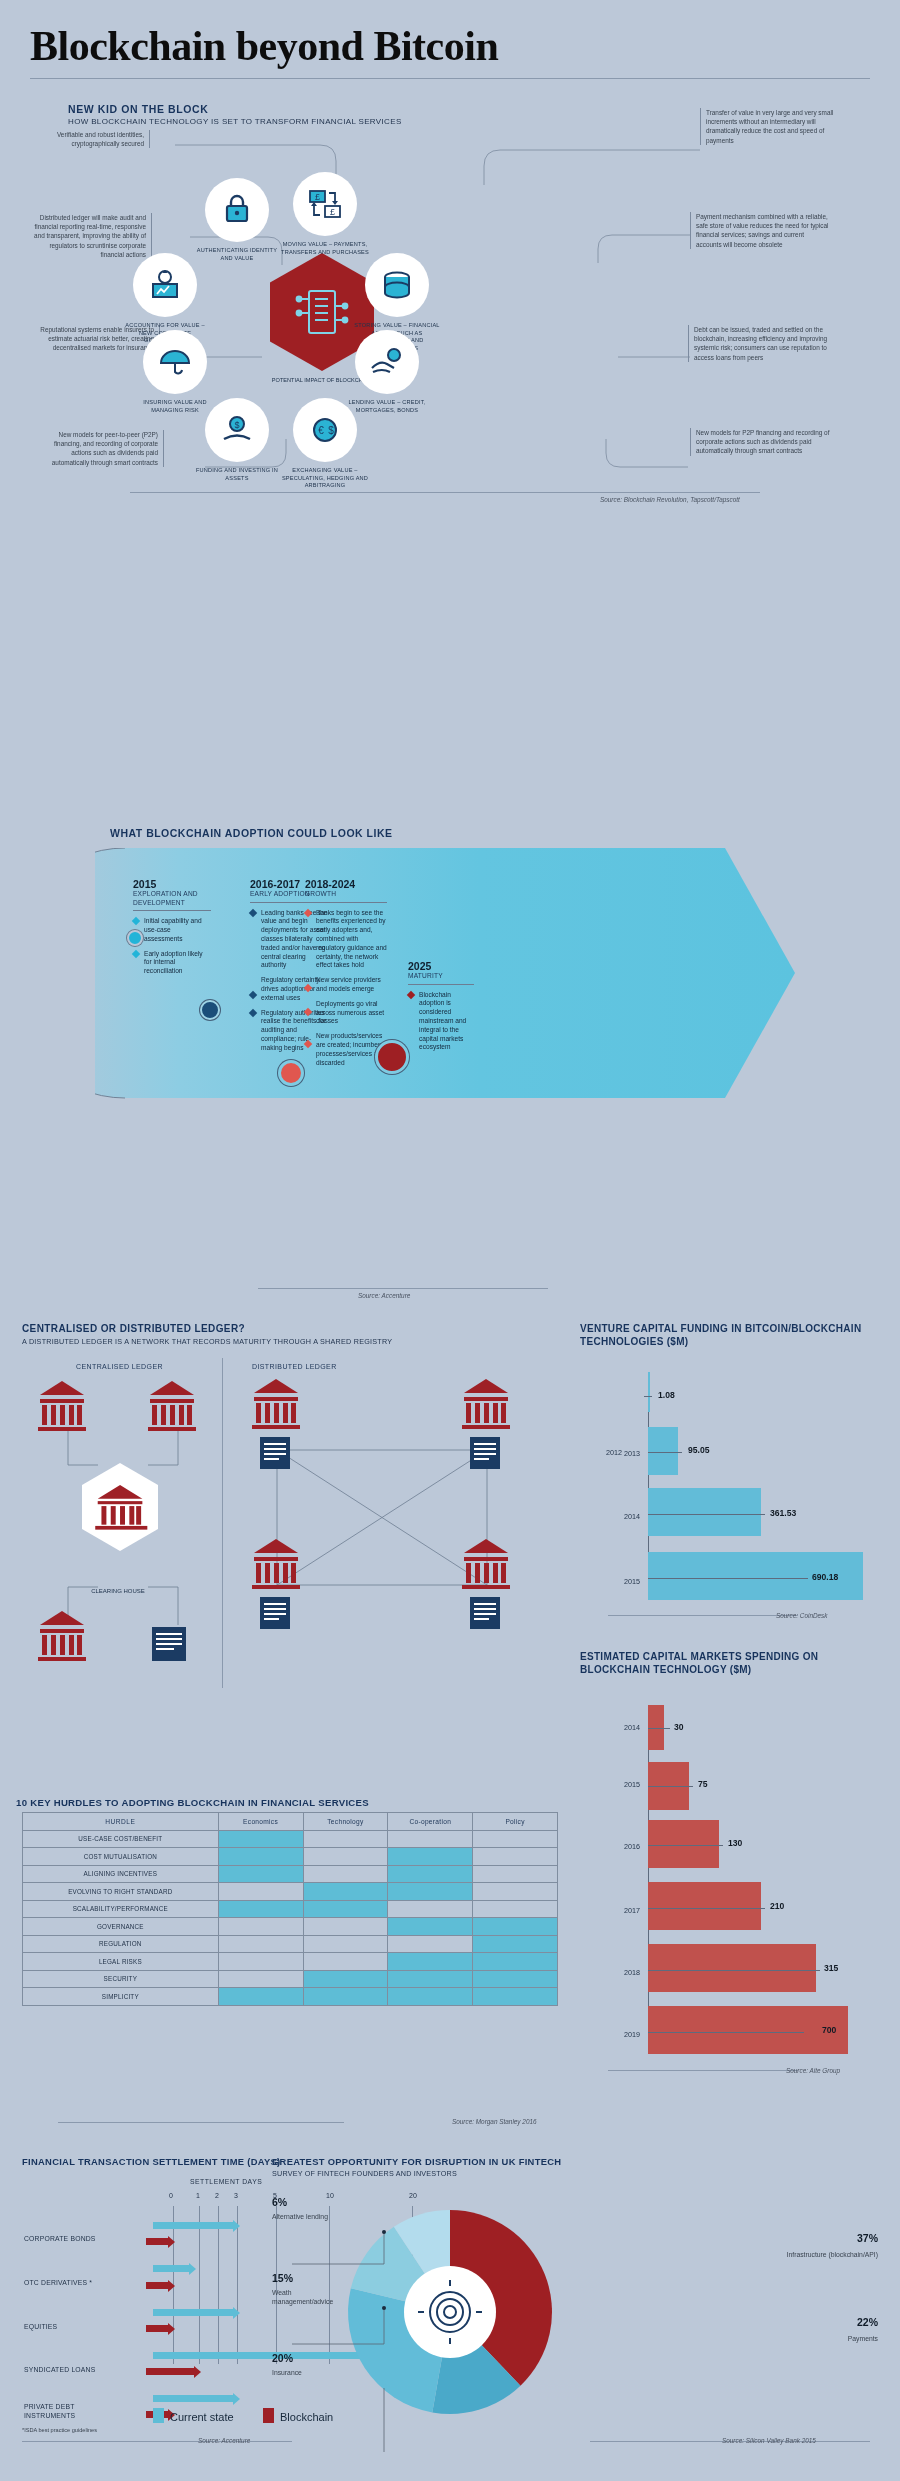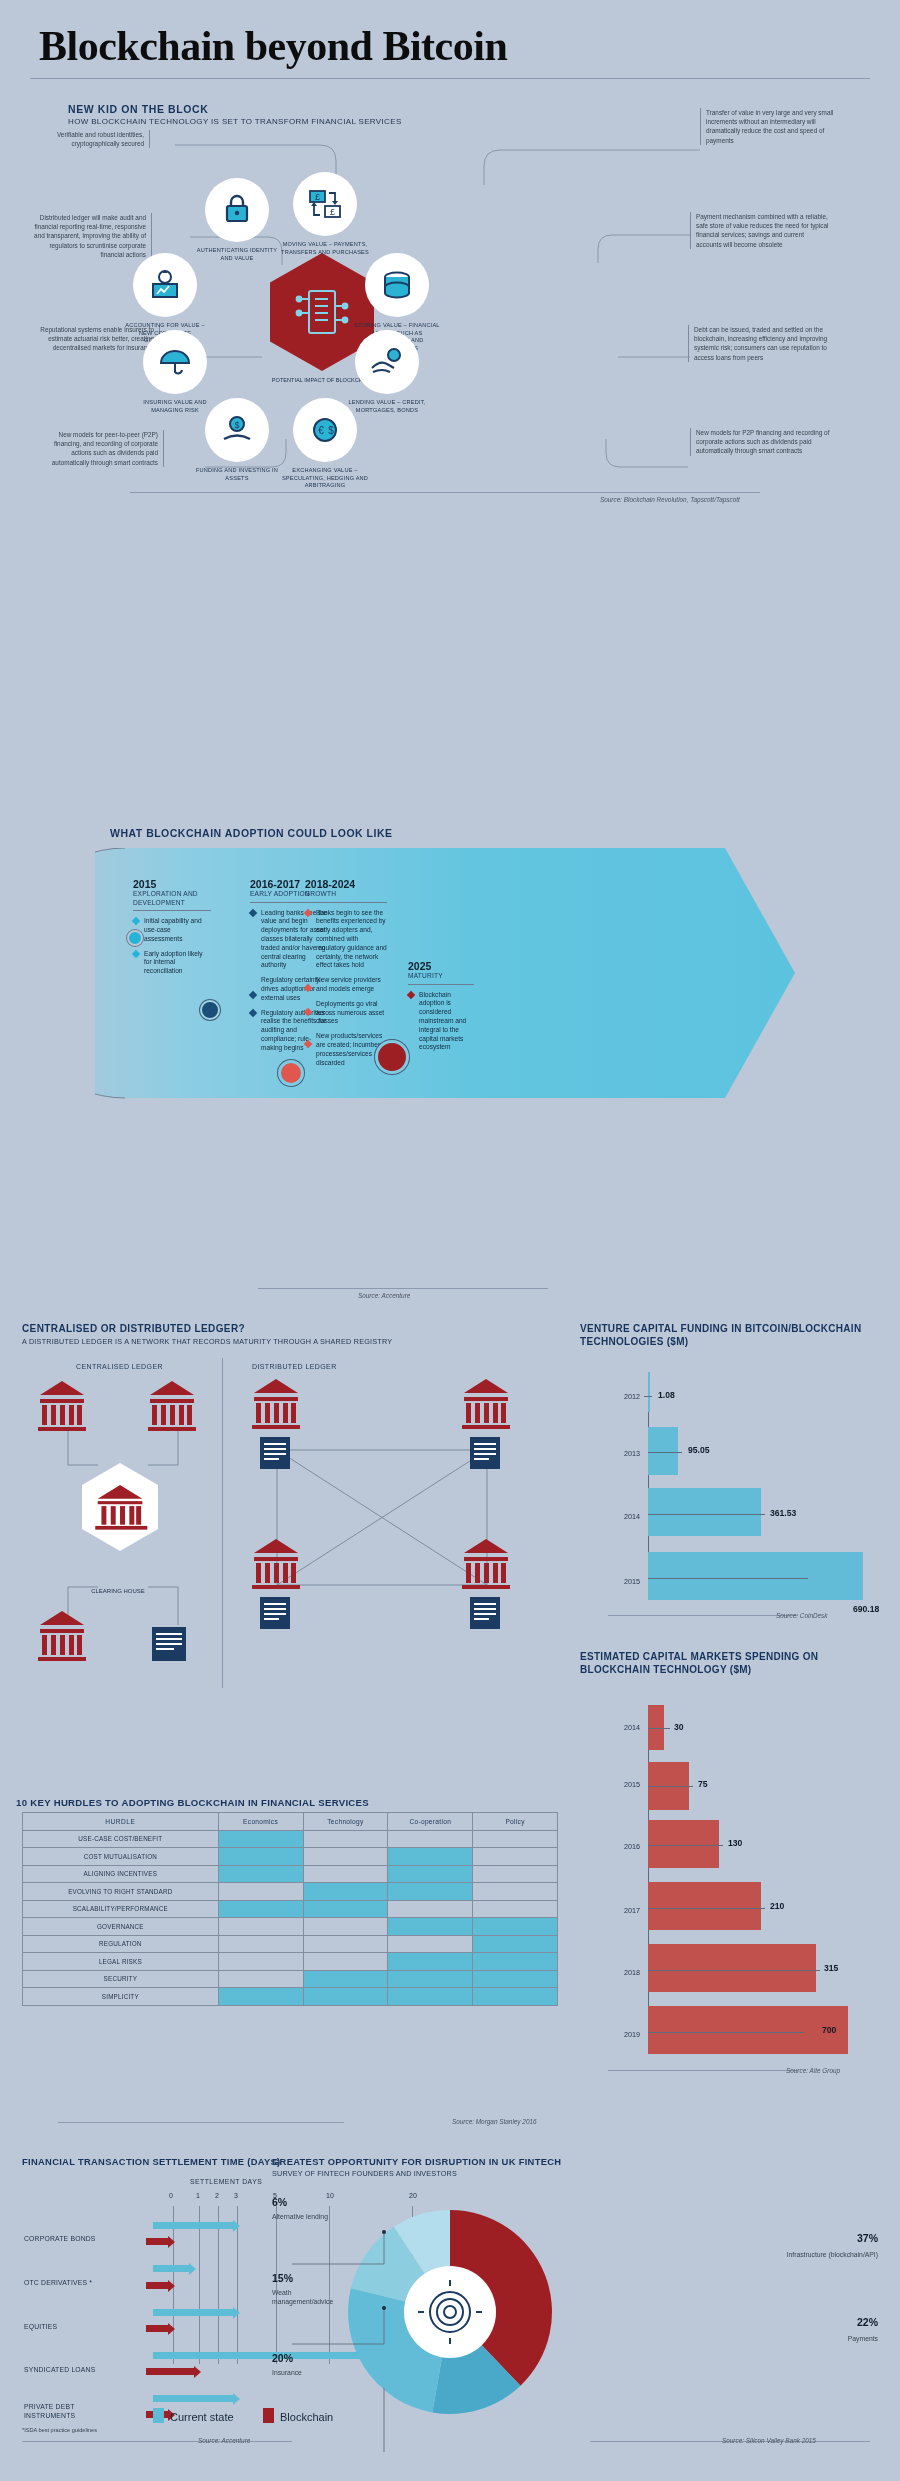--- a/index.html
+++ b/index.html
@@ -7,21 +7,21 @@
     width:900px; height:2481px; background:#bcc8d8;
     font-family:"Liberation Sans", sans-serif; color:#1d3557;
     position:relative; overflow:hidden;
   }
   .page { position:relative; width:900px; height:2481px; }
 
   
   .title {
     position:absolute; left:30px; top:22px;
     font-family:"Liberation Serif", serif; font-weight:bold;
-    font-size:42px; letter-spacing:-0.5px; color:#0d0d0d;margin-left:9px;
+    font-size:42px; letter-spacing:-0.5px; color:#0d0d0d;
   }
   .hr-top { position:absolute; left:30px; top:78px; width:840px; height:1px; background:#8a99ad; }
 
   
   .s1-h1 { position:absolute; left:68px; top:103px; font-size:10.5px; font-weight:bold; letter-spacing:.6px; color:#17335c;}
   .s1-h2 { position:absolute; left:68px; top:117px; font-size:8px; letter-spacing:.35px; color:#23354f;}
 
   .ann { position:absolute; font-size:6.4px; line-height:9.2px; color:#39434f; width:120px; }
   .ann.r { text-align:right; padding-right:5px; border-right:1px solid #7c8ba0; }
   .ann.l { text-align:left; padding-left:5px; border-left:1px solid #7c8ba0; }
@@ -427,39 +427,39 @@
           <rect x="242" y="238" width="22" height="2"></rect>
           <rect x="242" y="243" width="15" height="2"></rect>
       </g>
     </g>
   </svg>
 
   <div class="ch-title" style="left:580px; top:1322px; width:300px;">VENTURE CAPITAL FUNDING IN BITCOIN/BLOCKCHAIN TECHNOLOGIES ($M)</div>
   <div>
     <div class="axis-v" style="left:648px; top:1372px; height:228px;"></div>
 
-    <div class="bar-year" style="left:588px; top:1392px; width:52px;">2012</div>
+    <div class="bar-year" style="left:588px; top:1448px; width:52px;text-align:center;">2012</div>
     <div class="bar" style="left:648px; top:1372px; width:1.5px; height:40px; background:#62bcd8;"></div>
     <div class="tick-h" style="left:644px; top:1396px; width:8px;"></div>
     <div class="bar-val" style="left:658px; top:1390px;">1.08</div>
 
     <div class="bar-year" style="left:588px; top:1449px; width:52px;">2013</div>
     <div class="bar" style="left:648px; top:1427px; width:30px; height:48px; background:#62bcd8;"></div>
     <div class="tick-h" style="left:648px; top:1452px; width:34px;"></div>
     <div class="bar-val" style="left:688px; top:1445px;">95.05</div>
 
     <div class="bar-year" style="left:588px; top:1512px; width:52px;">2014</div>
     <div class="bar" style="left:648px; top:1488px; width:113px; height:48px; background:#62bcd8;"></div>
     <div class="tick-h" style="left:648px; top:1514px; width:117px;"></div>
     <div class="bar-val" style="left:770px; top:1508px;">361.53</div>
 
     <div class="bar-year" style="left:588px; top:1577px; width:52px;">2015</div>
     <div class="bar" style="left:648px; top:1552px; width:215px; height:48px; background:#62bcd8;"></div>
     <div class="tick-h" style="left:648px; top:1578px; width:160px;"></div>
-    <div class="bar-val" style="left:853px; top:1572px;margin-top:32px;">690.18</div>
+    <div class="bar-val" style="left:812px; top:1572px;">690.18</div>
 
     <div class="rule" style="left:608px; top:1615px; width:190px;"></div>
     <div class="src" style="left:776px; top:1612px;">Source: CoinDesk</div>
   </div>
 
   <div class="ch-title" style="left:580px; top:1650px; width:300px;">ESTIMATED CAPITAL MARKETS SPENDING ON BLOCKCHAIN TECHNOLOGY ($M)</div>
   <div>
     <div class="axis-v" style="left:648px; top:1705px; height:302px;"></div>
 
     <div class="bar-year" style="left:588px; top:1723px; width:52px;">2014</div>

